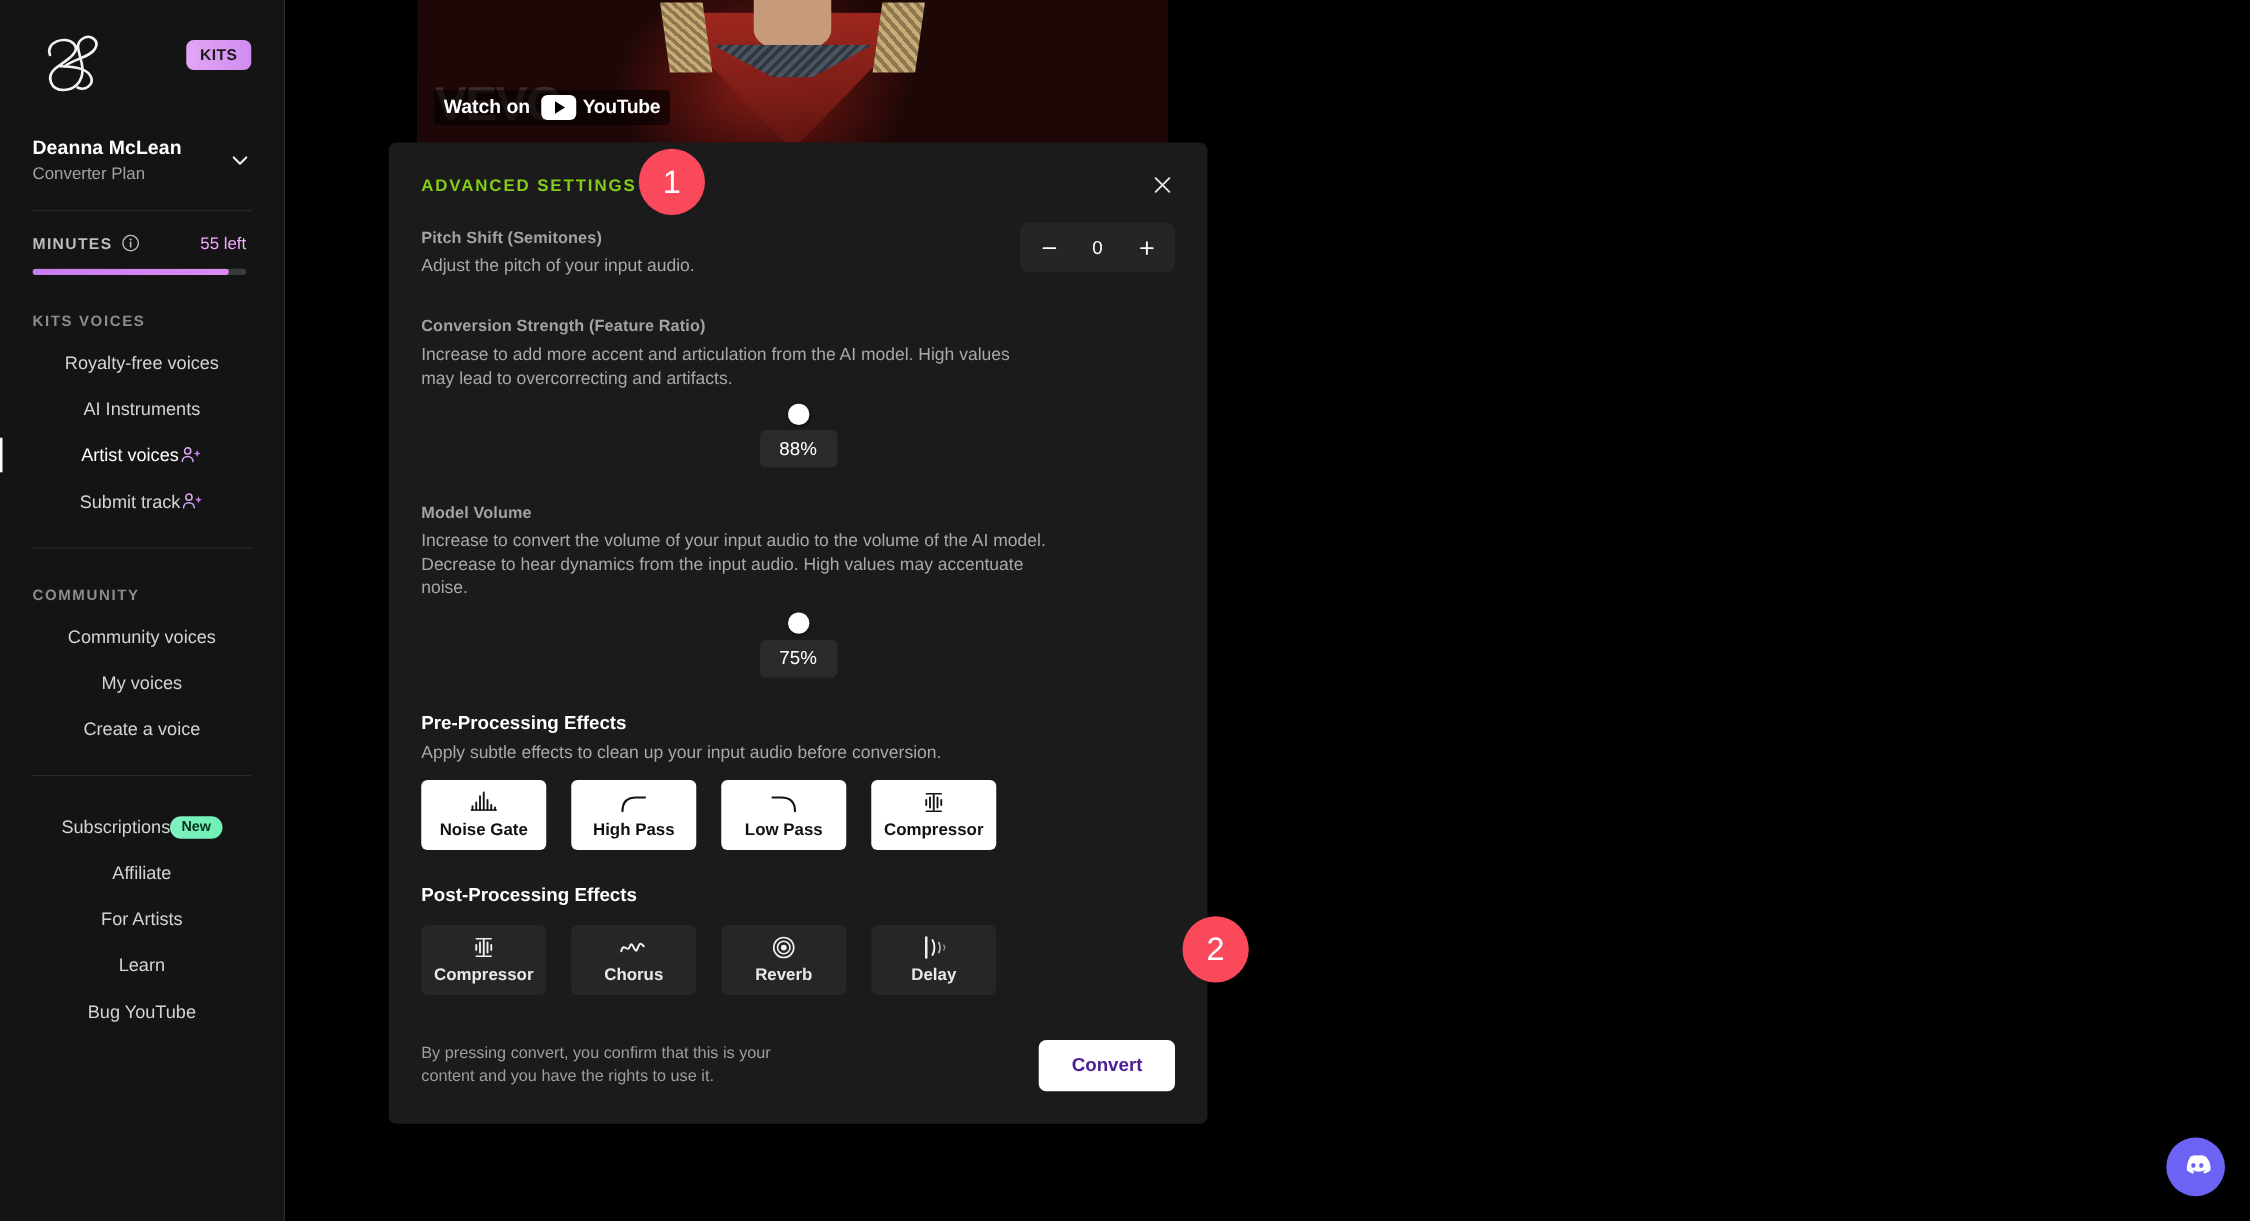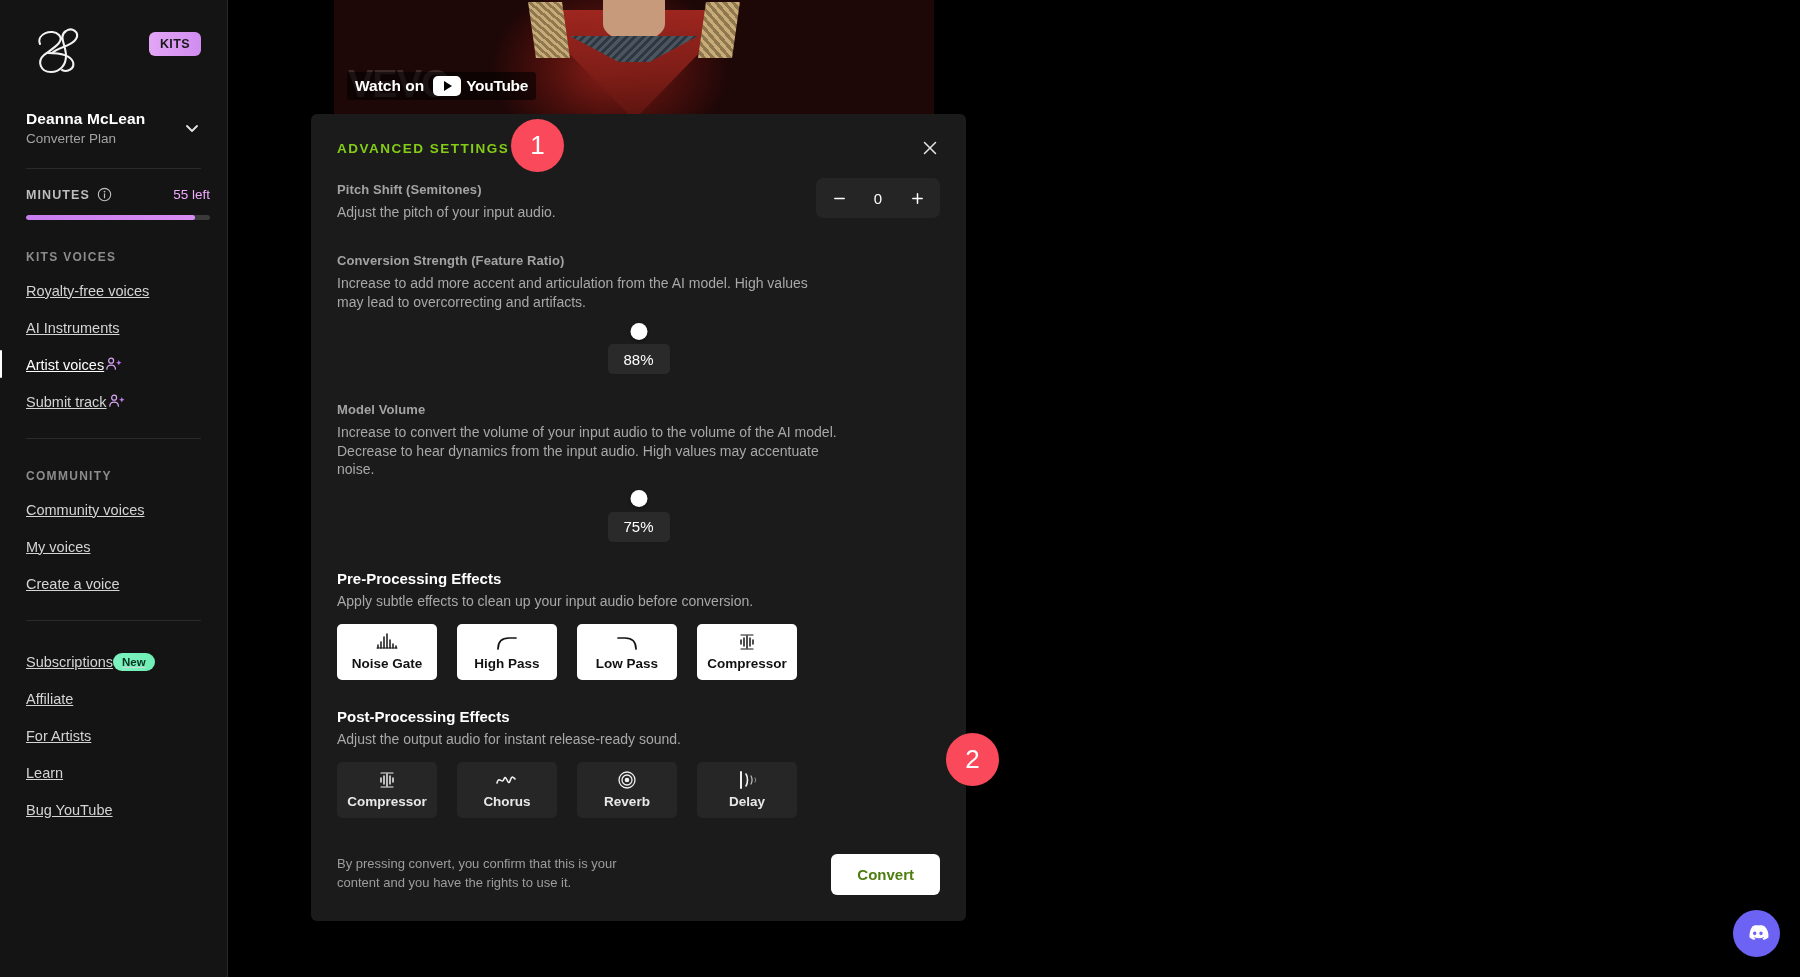--- a/index.html
+++ b/index.html
@@ -29,33 +29,33 @@
     letter-spacing: .4px;
     padding: 5px 11px; border-radius: 6px;
     margin-top: 10px;
   }
   .user-row { display:flex; align-items:center; justify-content:space-between; margin-top: 26px; }
   .user-name { color:#fff; font-size:15.5px; font-weight:700; letter-spacing:.1px; }
   .user-plan { color:#a3a3a3; font-size:13.5px; margin-top:3px; }
   .chev { width:18px;height:18px; flex-shrink:0; }
   .sb-divider { height:1px; background:#2a2a2a; margin-top:22px; }
 
-  .minutes-block { padding: 18px 17px 0 26px; }
+  .minutes-block { padding: 18px 30px 0 26px; }
   .minutes-row { display:flex; align-items:center; justify-content:space-between; }
   .minutes-label { display:flex; align-items:center; gap:7px; color:#bdbdbd; font-size:12.5px; font-weight:700; letter-spacing:1.1px; }
   .info-i { width:15px;height:15px; }
   .minutes-left { color:#f0abfc; font-size:13.5px; font-weight:400; }
   .meter { margin-top:13px; height:5px; border-radius:3px; background:#3a3a3a; overflow:hidden; }
   .meter-fill { height:100%; background: linear-gradient(90deg,#c77df0,#d98cf2); border-radius:3px; }
 
   .nav-section { padding: 0 26px; }
   .nav-heading { color:#8c8c8c; font-size:12px; font-weight:700; letter-spacing:1.3px; padding: 30px 0 8px 0; }
   .nav-item {
-    position:relative; display:flex; align-items:center; justify-content:flex-start;
-    height:37px; color:#d4d4d4; font-size:14.5px; cursor:pointer;text-decoration:underline;
+    position:relative; display:flex; align-items:center; justify-content:center;
+    height:37px; color:#d4d4d4; font-size:14.5px; cursor:pointer;
   }
   .nav-item.active { color:#fff; font-weight:500; }
   .nav-item.active::before {
     content:''; position:absolute; left:-26px; top:4px;
     width:2px; height:28px; background:#fff; border-radius:1px;
   }
   .nav-icon { width:19px; height:19px; flex-shrink:0; }
   .pill-new {
     background: linear-gradient(90deg,#7ef2c0,#6ef0b4);
     color:#07321f; font-size:11.5px; font-weight:700;
@@ -181,21 +181,21 @@
   .fx-label { font-size:13.5px; font-weight:600; }
   .fx-icon { height:19px; display:flex; align-items:center; }
 
   .panel-foot {
     display:flex; align-items:center; justify-content:space-between;
     padding: 24px 26px 26px 26px;
     margin-top: 12px;
   }
   .foot-text { color:#9d9d9d; font-size:13px; line-height:1.45; max-width:310px; }
   .convert-btn {
-    background:#fff; color:#4d7c0f; font-size:15px; font-weight:600;
+    background:#fff; color:#4c1d95; font-size:15px; font-weight:600;
     padding:12px 26px; border-radius:6px; cursor:pointer; border:none;
     font-family:"Liberation Sans",sans-serif;
   }
 
   
   .marker {
     position:absolute; width:53px;height:53px; border-radius:50%;
     background:#f9495a;
     display:flex;align-items:center;justify-content:center;
     color:#fff; font-size:26px; font-weight:400;
@@ -446,21 +446,20 @@
         </g>
                     </svg>
                   </span>
                   <span class="fx-label">Compressor</span>
                 </div>
               </div>
           </div>
 
           <div class="group">
             <div class="g-title">Post-Processing Effects</div>
-            <div class="g-desc">Adjust the output audio for instant release-ready sound.</div>
             <div class="fx-row" id="postRow">
                 <div class="fx off">
                   <span class="fx-icon">
                     <svg viewBox="0 0 26 20" width="26" height="20">
         <g stroke="#f0f0f0" stroke-width="1.5" stroke-linecap="round">
           <path d="M7 3h12M7 17h12" stroke-width="1.2"></path>
           <path d="M10 6v8M13 4v12M16 6v8M19 8v4M7 8v4"></path>
         </g>
                     </svg>
                   </span>

